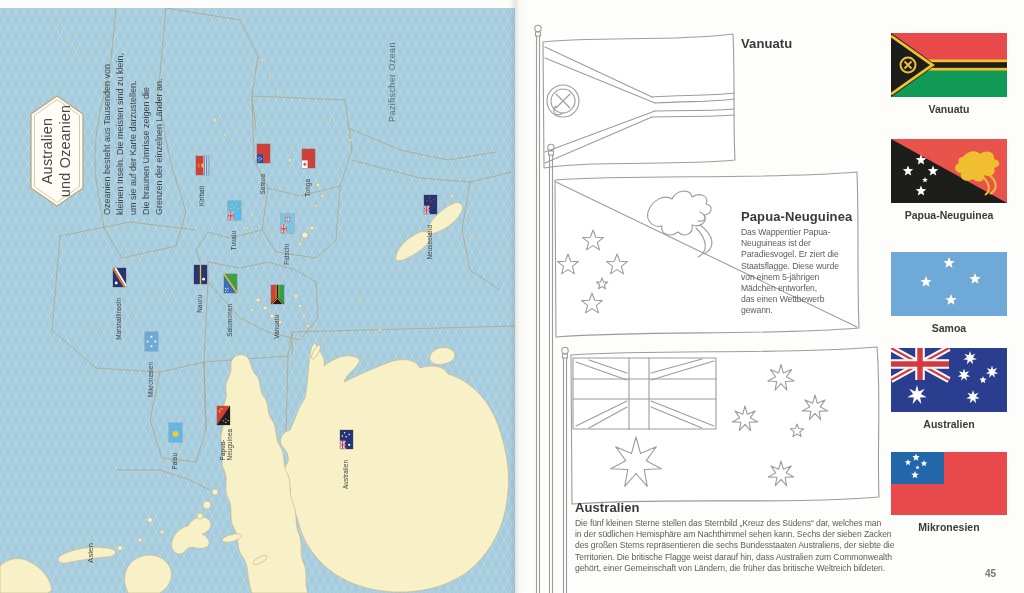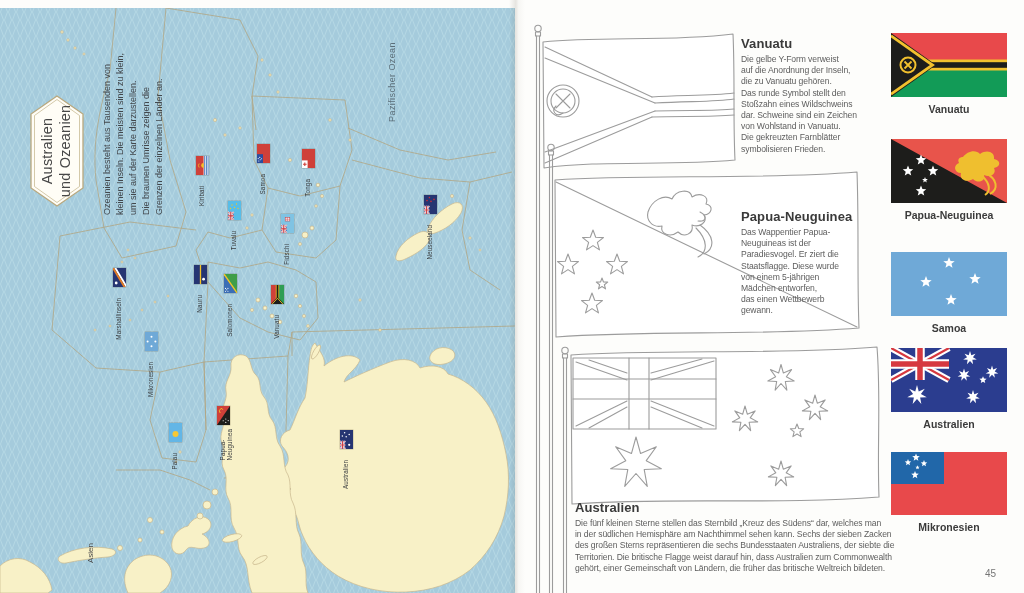--- a/index.html
+++ b/index.html
@@ -29,21 +29,21 @@
   #lineart{position:absolute;left:0;top:0;}
   .article{position:absolute;}
   .article h3{margin:0 0 3px 0;font-size:13px;font-weight:600;color:#3a3a3a;letter-spacing:.1px;}
   .article p{margin:0;font-size:8.6px;line-height:11.2px;letter-spacing:-.1px;color:#5d5d5d;white-space:pre-line;}
   .a1{left:741px;top:36px;width:140px;}
   .a2{left:741px;top:209px;width:140px;}
   .a3{left:575px;top:500px;width:345px;}
   .flagfig{position:absolute;left:891px;width:116px;margin:0;text-align:center;}
   .flagfig figcaption{margin-top:6px;font-size:10.5px;font-weight:600;color:#3b3b3b;}
   .f1{top:33px}.f2{top:139px}.f3{top:252px}.f4{top:348px}.f5{top:452px}
-  .pagenum{position:absolute;left:985px;top:568px;font-size:10px;color:#767676;}
+  .pagenum{position:absolute;left:985px;top:568px;font-size:10px;color:#767676;font-weight:bold;}
 </style>
 </head>
 <body>
 
 <div class="stage">
 
   <svg id="map-svg" width="515" height="585" viewBox="0 8 515 585">
     <defs>
       <pattern id="wv" patternUnits="userSpaceOnUse" width="8" height="16">
         <rect width="8" height="16" fill="#a5cbdc"></rect>
@@ -404,29 +404,20 @@
         <polygon fill="#fff" points="815.00,395.00 817.30,403.22 825.16,399.89 820.17,406.82 827.67,410.89 819.14,411.30 820.64,419.71 815.00,413.30 809.36,419.71 810.86,411.30 802.33,410.89 809.83,406.82 804.84,399.89 812.70,403.22"></polygon>
         <polygon fill="#fff" points="745.00,406.00 747.30,414.22 755.16,410.89 750.17,417.82 757.67,421.89 749.14,422.30 750.64,430.71 745.00,424.30 739.36,430.71 740.86,422.30 732.33,421.89 739.83,417.82 734.84,410.89 742.70,414.22"></polygon>
         <polygon fill="#fff" points="797.00,424.00 798.76,428.57 803.66,428.84 799.85,431.93 801.11,436.66 797.00,434.00 792.89,436.66 794.15,431.93 790.34,428.84 795.24,428.57"></polygon>
         <polygon fill="#fff" points="781.00,461.00 783.30,469.22 791.16,465.89 786.17,472.82 793.67,476.89 785.14,477.30 786.64,485.71 781.00,479.30 775.36,485.71 776.86,477.30 768.33,476.89 775.83,472.82 770.84,465.89 778.70,469.22"></polygon>
       </g>
     </g>
   </svg>
 
   <div class="article a1">
     <h3>Vanuatu</h3>
-    <p>Die gelbe Y-Form verweist
-auf die Anordnung der Inseln,
-die zu Vanuatu gehören.
-Das runde Symbol stellt den
-Stoßzahn eines Wildschweins
-dar. Schweine sind ein Zeichen
-von Wohlstand in Vanuatu.
-Die gekreuzten Farnblätter
-symbolisieren Frieden.</p>
   </div>
   <div class="article a2">
     <h3>Papua-Neuguinea</h3>
     <p>Das Wappentier Papua-
 Neuguineas ist der
 Paradiesvogel. Er ziert die
 Staatsflagge. Diese wurde
 von einem 5-jährigen
 Mädchen entworfen,
 das einen Wettbewerb

